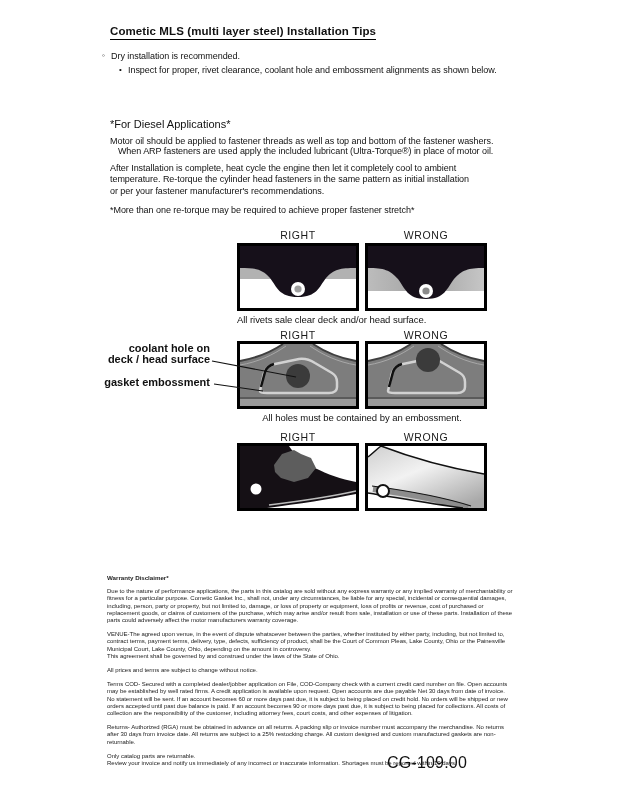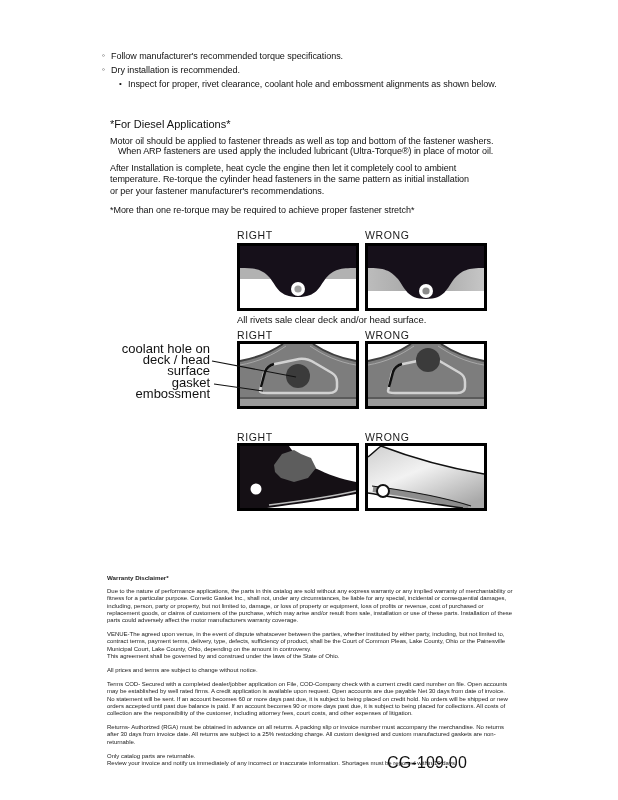--- a/index.html
+++ b/index.html
@@ -14,38 +14,38 @@
     border-bottom:1.6px solid #000;padding-bottom:1.5px;letter-spacing:0.1px;
     white-space:nowrap;
   }
   .bullets{left:102px;top:49px;font-size:9px;letter-spacing:-0.05px;}
   .bullet-row{height:14.1px;line-height:14.1px;white-space:nowrap;}
   .bullet-row.sub{padding-left:17px;}
   .bmark{display:inline-block;width:9px;font-size:8px;vertical-align:top;}
   .section-head{left:110px;top:118px;font-size:11px;font-weight:normal;white-space:nowrap;}
   .para{left:110px;font-size:9px;letter-spacing:-0.05px;white-space:pre-line;line-height:10.3px;}
   .para.p2{line-height:11.4px;}
-  .fig-label{width:122px;font-size:10.5px;letter-spacing:0.6px;color:#1a1a1a;}
+  .fig-label{width:122px;text-align:center;font-size:10.5px;letter-spacing:0.6px;color:#1a1a1a;}
   .fig-caption{font-size:9.5px;letter-spacing:-0.05px;white-space:pre-line;line-height:11.5px;}
   .fig-caption.center{width:250px;text-align:center;}
-  .anno{font-size:13px;line-height:11px;text-align:right;width:112px;white-space:pre-line;}
+  .anno{font-size:11px;line-height:11px;text-align:right;width:112px;white-space:pre-line;font-weight:bold;}
   .disclaimer{left:107px;top:574px;width:407px;font-size:6px;line-height:7.2px;letter-spacing:-0.02px;color:#1c1c1c;}
   .disclaimer h4{margin:0 0 7px 0;font-size:6.2px;font-weight:bold;}
   .disclaimer p{margin:0 0 7px 0;white-space:pre-line;}
   .footer-code{left:387px;top:754px;font-size:16px;letter-spacing:0.2px;}
   svg{display:block;}
 </style>
 </head>
 <body>
 
 <div class="page">
 
+  <div class="abs doc-title">Cometic MLS (multi layer steel) Installation Tips</div>
 
   <div class="abs bullets">
-    <div class="bullet-row"><span class="bmark">◦</span><span>Follow manufacturer's recommended torque specifications.</span></div>
     <div class="bullet-row"><span class="bmark">◦</span><span>Dry installation is recommended.</span></div>
     <div class="bullet-row sub"><span class="bmark">•</span><span>Inspect for proper, rivet clearance, coolant hole and embossment alignments as shown below.</span></div>
   </div>
 
   <div class="abs section-head">*For Diesel Applications*</div>
   <div class="abs para" style="top:136px;text-align:right;">Motor oil should be applied to fastener threads as well as top and bottom of the fastener washers.
 When ARP fasteners are used apply the included lubricant (Ultra-Torque®) in place of motor oil.</div>
   <div class="abs para p2" style="top:163px;">After Installation is complete, heat cycle the engine then let it completely cool to ambient
 temperature. Re-torque the cylinder head fasteners in the same pattern as initial installation
 or per your fastener manufacturer's recommendations.</div>
@@ -123,20 +123,21 @@
       <circle cx="63" cy="19" r="12" fill="#3b3b3b"></circle>
       <rect x="1.5" y="1.5" width="119" height="65" fill="none" stroke="#000" stroke-width="3"></rect>
     </svg>
   </div>
 
   <svg class="abs" style="left:110px;top:340px;" width="200" height="60" viewBox="0 0 200 60">
     <line x1="102" y1="21" x2="186" y2="37" stroke="#111" stroke-width="1.1"></line>
     <line x1="104" y1="44" x2="153" y2="51" stroke="#111" stroke-width="1.1"></line>
   </svg>
 
+  <div class="abs fig-caption center" style="left:237px;top:412px;">All holes must be contained by an embossment.</div>
 
   <div class="abs fig-label" style="left:237px;top:431px;">RIGHT</div>
   <div class="abs fig-label" style="left:365px;top:431px;">WRONG</div>
 
   <div class="abs" style="left:237px;top:443px;">
     <svg width="122" height="68" viewBox="0 0 122 68">
       <rect x="1.5" y="1.5" width="119" height="65" fill="#151015" stroke="#000" stroke-width="3"></rect>
       <path d="M52,3 L119,3 L119,39 C89,33 63,20 52,3 Z" fill="#ffffff"></path>
       <path d="M119,51 L119,65 L30,65 C60,61 95,56 119,51 Z" fill="#ffffff"></path>
       <path d="M32,62 C64,58 97,53 119,48" stroke="#bdbdbd" stroke-width="1.5" fill="none"></path>

